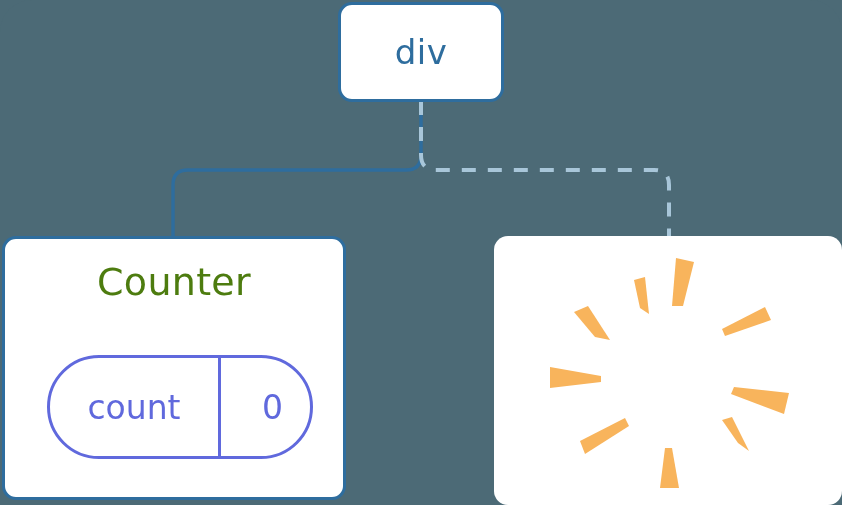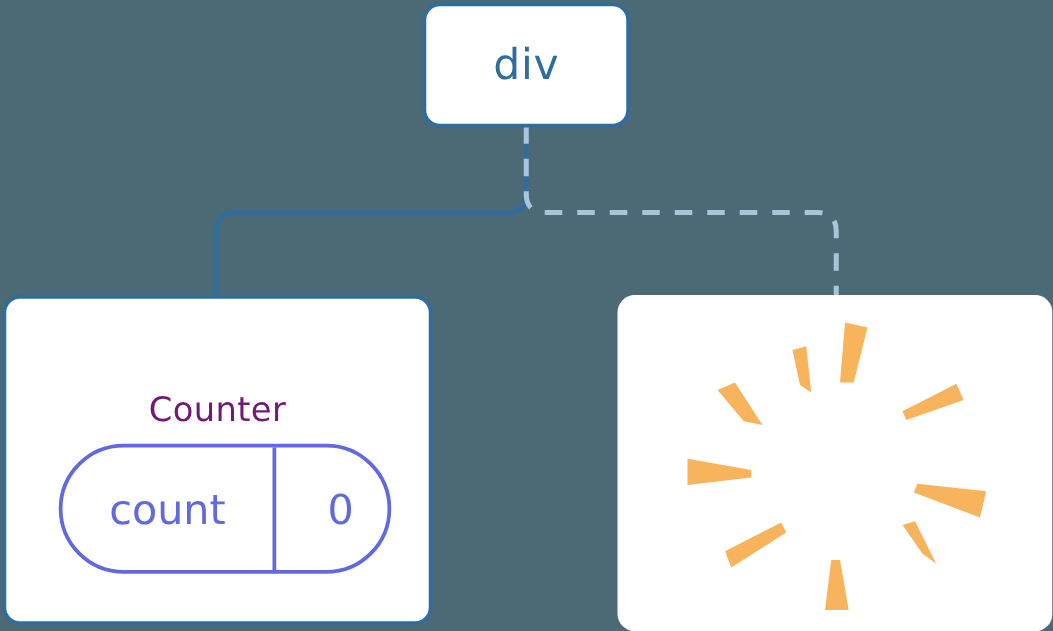--- a/index.html
+++ b/index.html
@@ -62,24 +62,24 @@
   #node-counter {
     left: 2px;
     top: 236px;
     width: 344px;
     height: 264px;
     border: 3px solid #2E6D9E;
     border-radius: 14px;
     justify-content: flex-start;
   }
   #node-counter .node-title {
-    font-size: 27px;
-    color: #701a75;
+    font-size: 38px;
+    color: #4d7c0f;
     line-height: 1;
-    margin-top: 76px;
+    margin-top: 24px;
     letter-spacing: 0.3px;
   }
 
   
   .state-pill {
     position: absolute;
     left: 42px;
     top: 116px;
     width: 266px;
     height: 104px;

